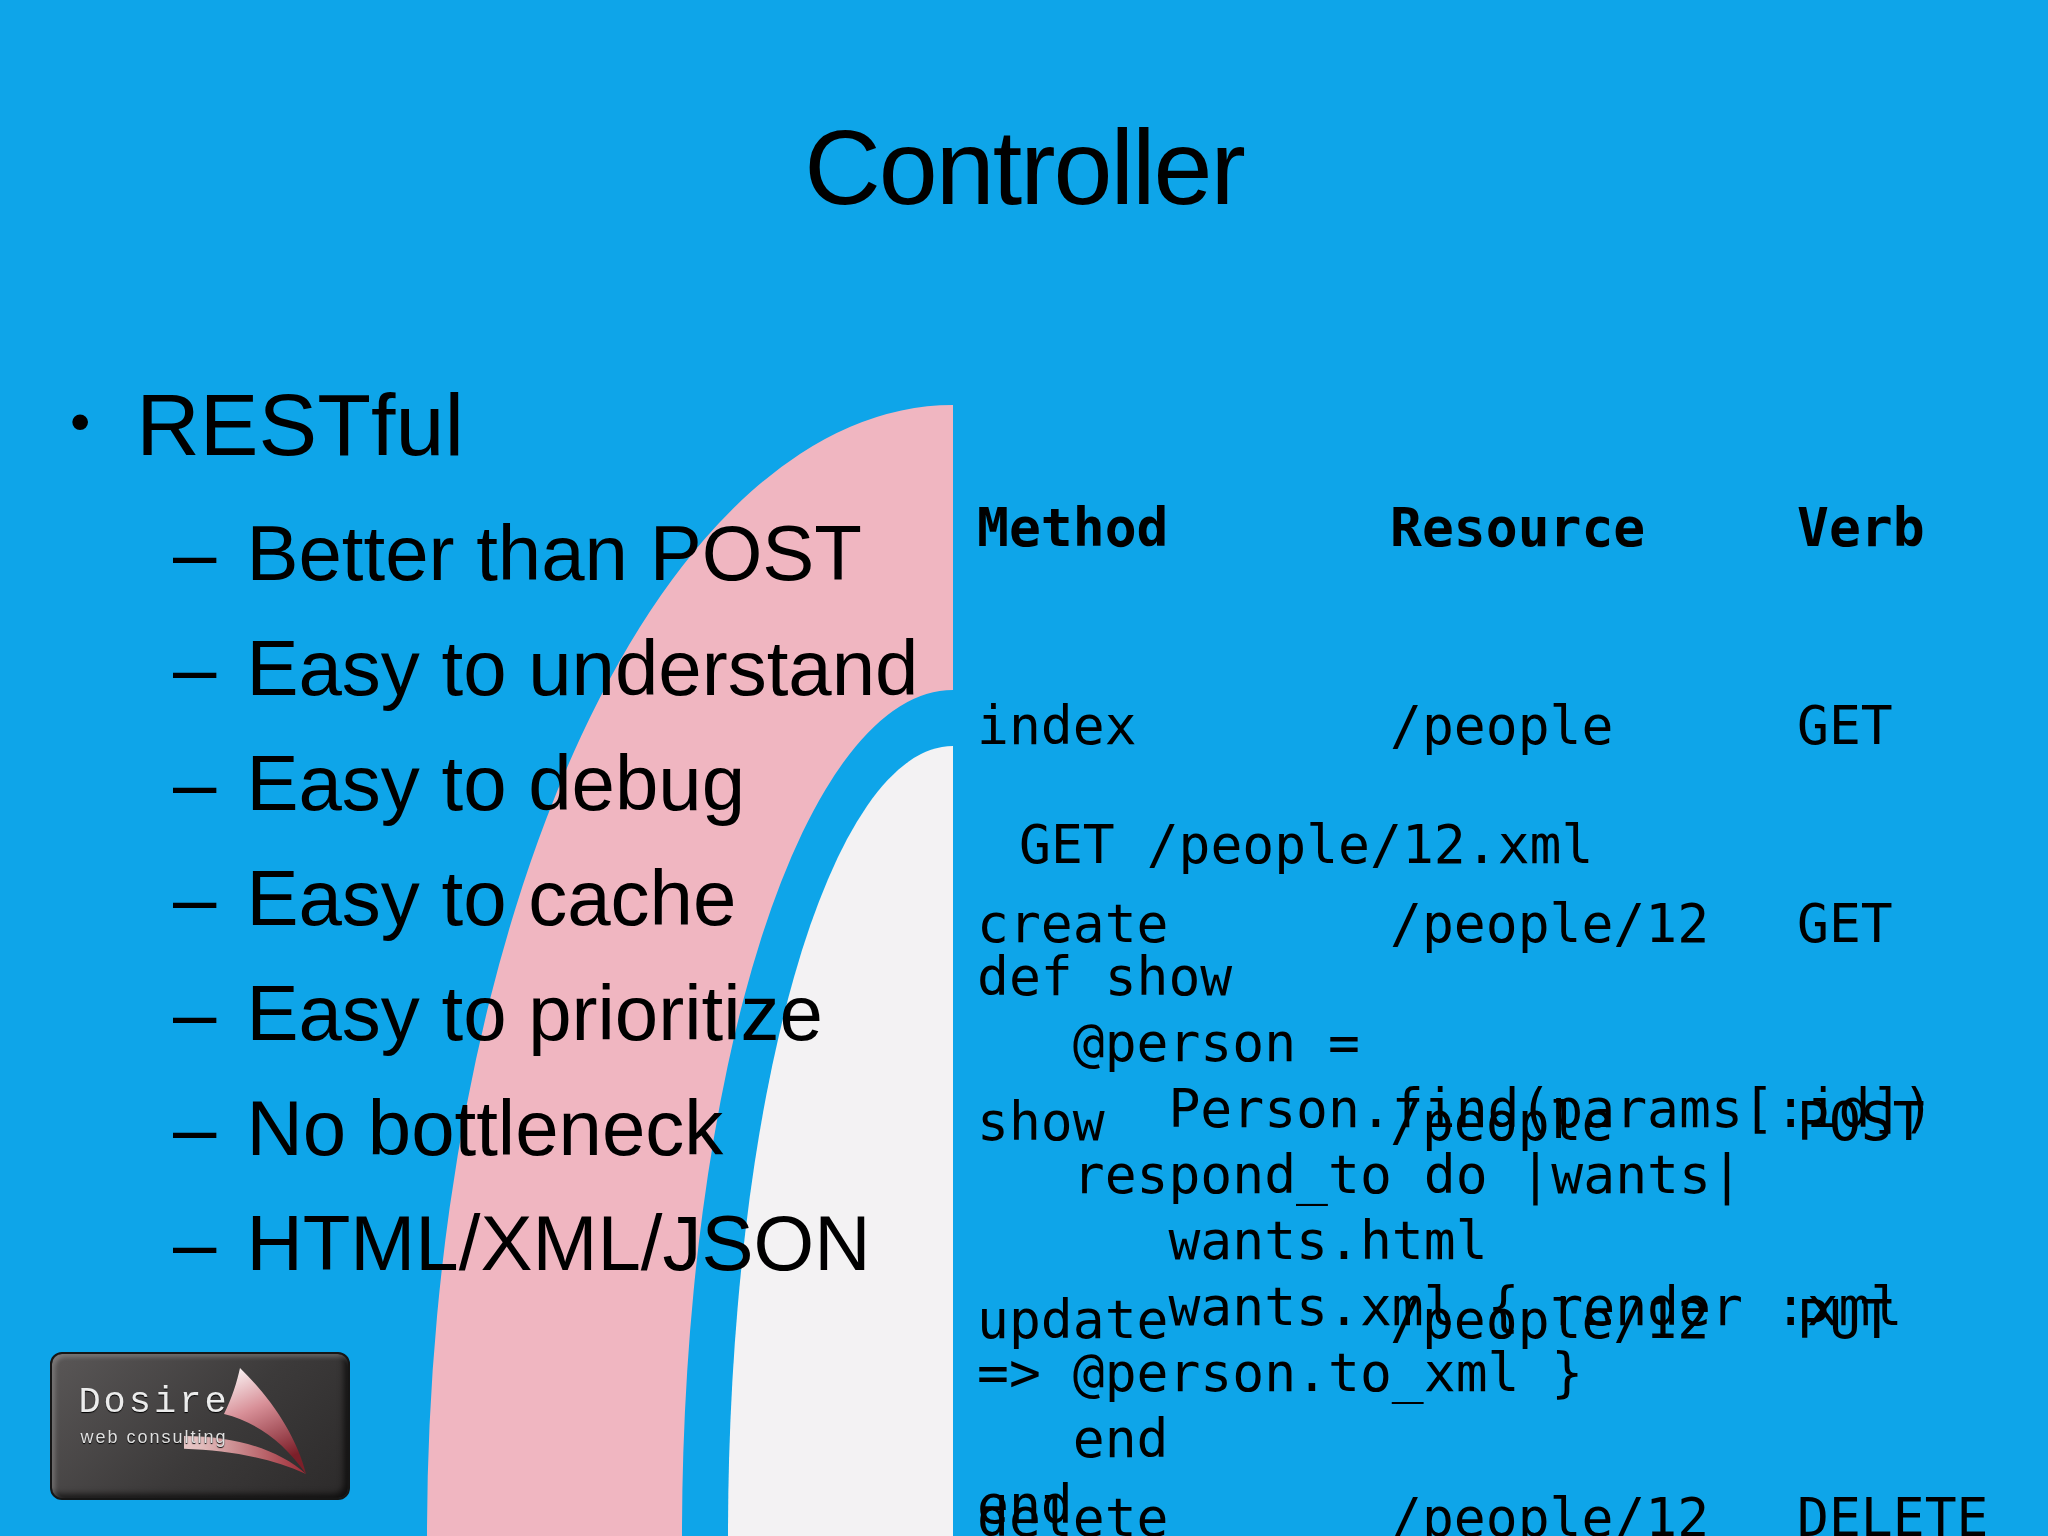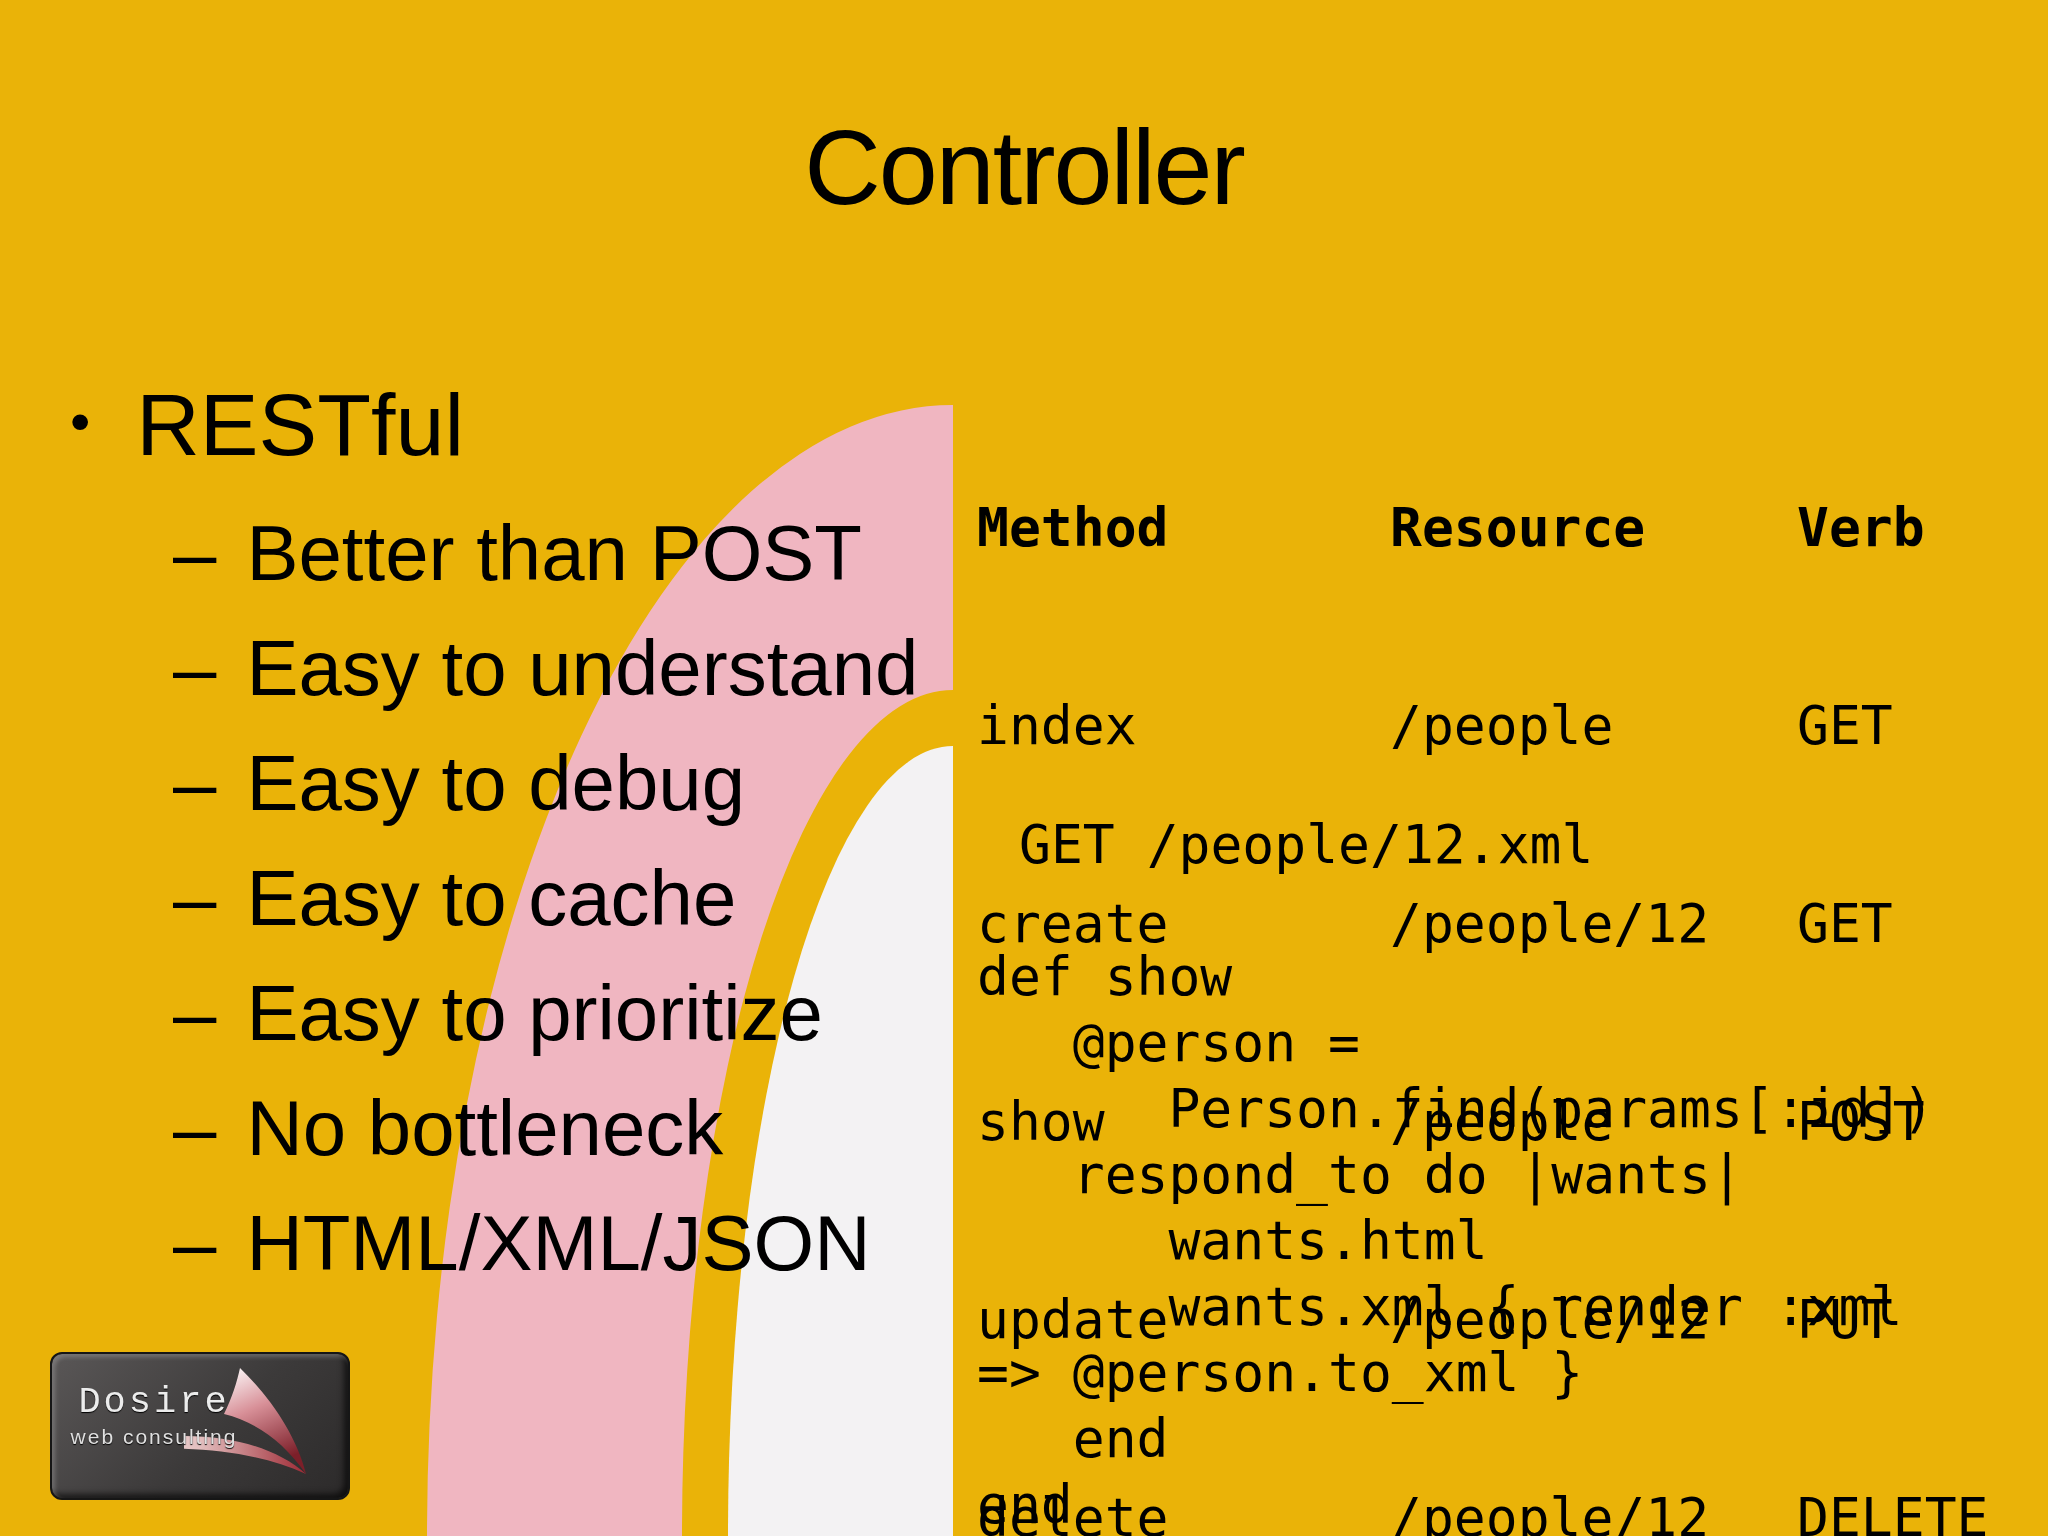--- a/index.html
+++ b/index.html
@@ -1,17 +1,17 @@
 <!DOCTYPE html>
 <html><head>
 <meta charset="utf-8">
 <style>
   html,body{margin:0;padding:0;background:#888;}
   .slide{
-    position:relative;width:2048px;height:1536px;background:#eab308;
+    position:relative;width:2048px;height:1536px;background:#0ea5e9;
     overflow:hidden;font-family:"Liberation Sans",sans-serif;color:#000;
   }
   .bg-svg{position:absolute;left:0;top:0;width:2048px;height:1536px;}
   .title{
     position:absolute;left:0;top:112px;width:2048px;text-align:center;
     font-size:106px;line-height:1.05;letter-spacing:-2px;color:#000;
   }
   .l1{
     position:absolute;left:70px;top:367px;display:flex;align-items:center;
     font-size:88px;line-height:116px;
@@ -32,21 +32,21 @@
   .logo{
     position:absolute;left:50px;top:1352px;width:300px;height:148px;
     border-radius:12px;border:2px solid #161616;box-sizing:border-box;
     background:linear-gradient(135deg,#5a5757 0%,#3c3a3a 55%,#2c2a2a 100%);
     box-shadow:inset 3px 3px 4px rgba(255,255,255,.22), inset -4px -4px 6px rgba(0,0,0,.65);
   }
   .logo-text{
     position:absolute;left:12px;top:28px;width:180px;text-align:center;color:#ececec;
   }
   .logo-name{font-size:37px;letter-spacing:3px;line-height:40px;text-shadow:0 1px 1px #000;font-family:Liberation Mono, monospace;}
-  .logo-tag{font-size:21px;letter-spacing:2px;line-height:30px;color:#e0e0e0;text-shadow:0 1px 1px #000;}
+  .logo-tag{font-size:18px;letter-spacing:2px;line-height:30px;color:#e0e0e0;text-shadow:0 1px 1px #000;}
   .logo-swoosh{position:absolute;right:4px;top:0;width:160px;height:148px;}
 </style>
 </head>
 <body>
 
 <div class="slide">
 
   <svg class="bg-svg" viewBox="0 0 2048 1536" xmlns="http://www.w3.org/2000/svg" aria-hidden="true">
     <path d="M 953 746 A 225 790 0 0 0 728 1536 L 953 1536 Z" fill="#f3f2f3"></path>
     <path d="M 427 1536 A 526 1131 0 0 1 953 405 L 953 690 A 271 846 0 0 0 682 1536 Z" fill="#f0b6c1"></path>

